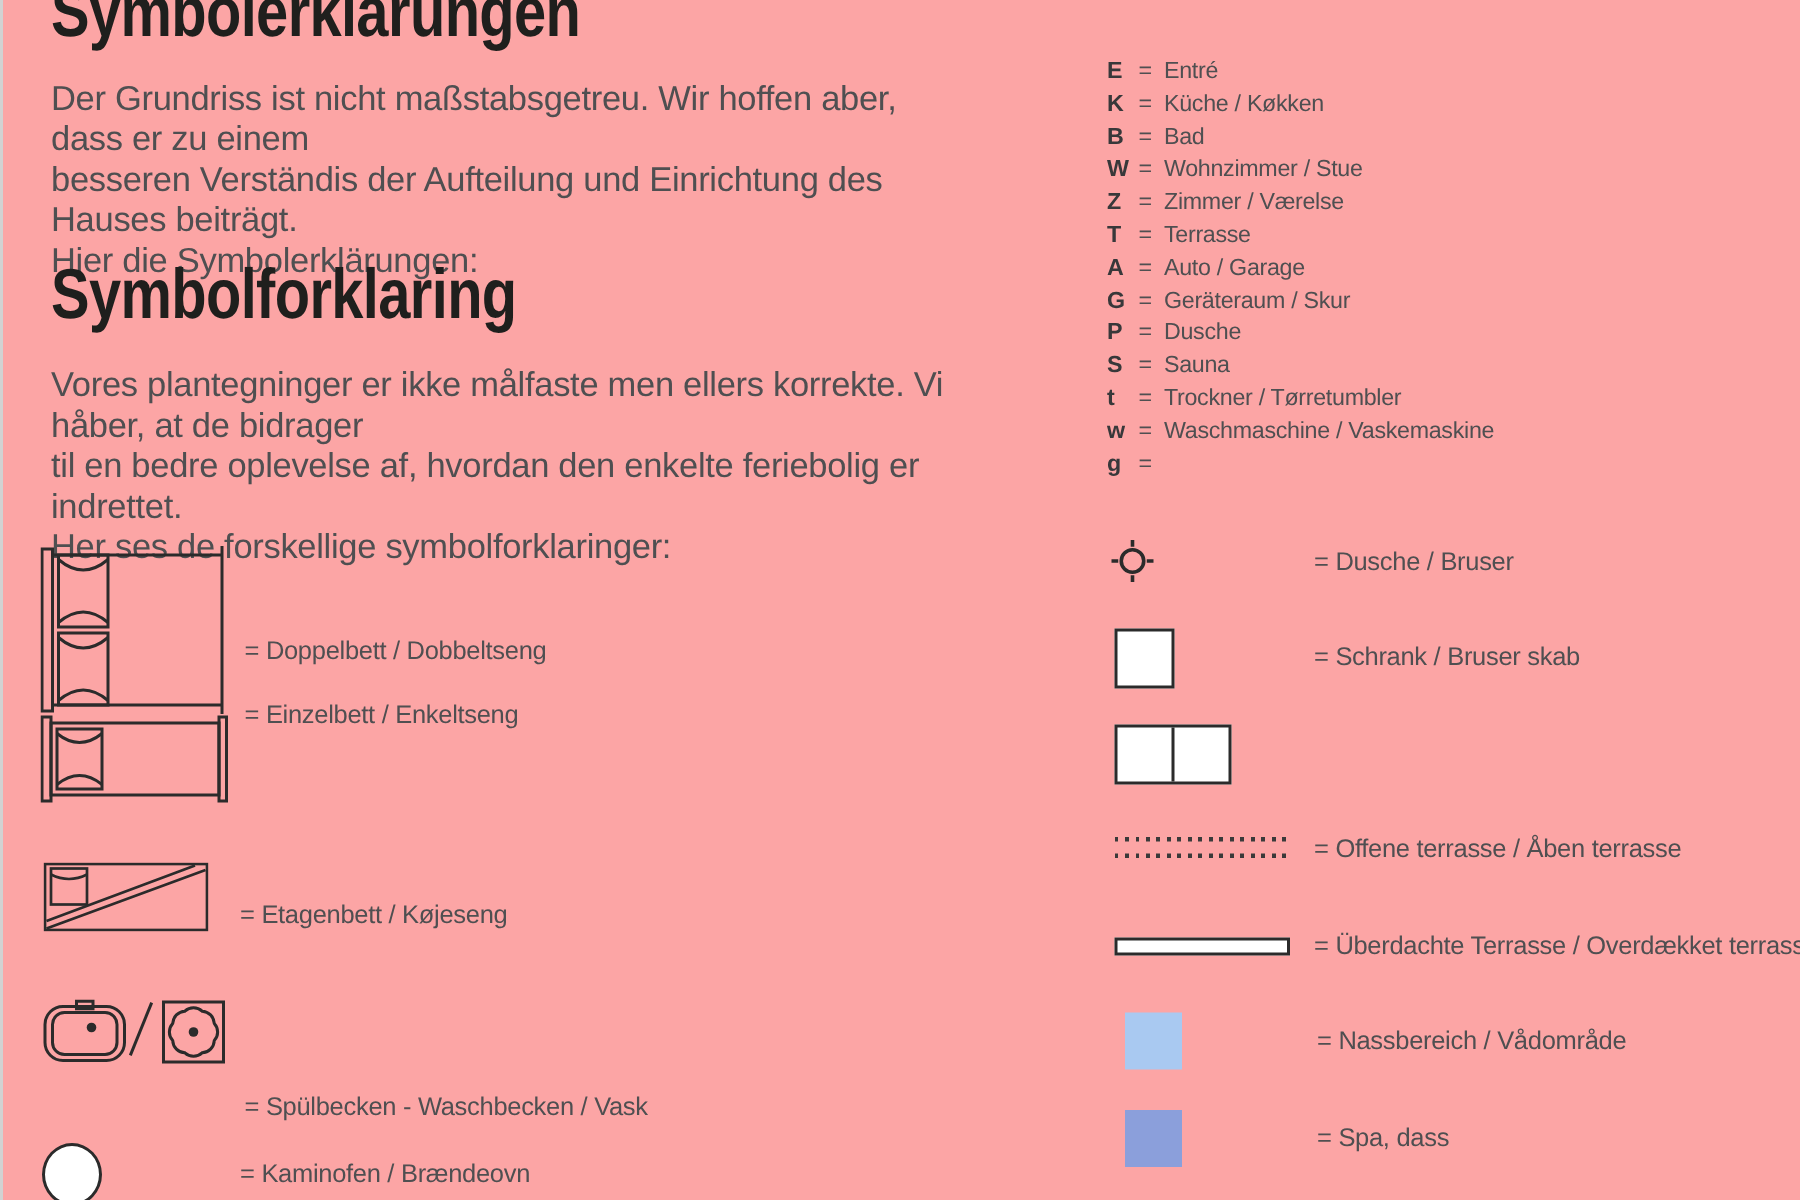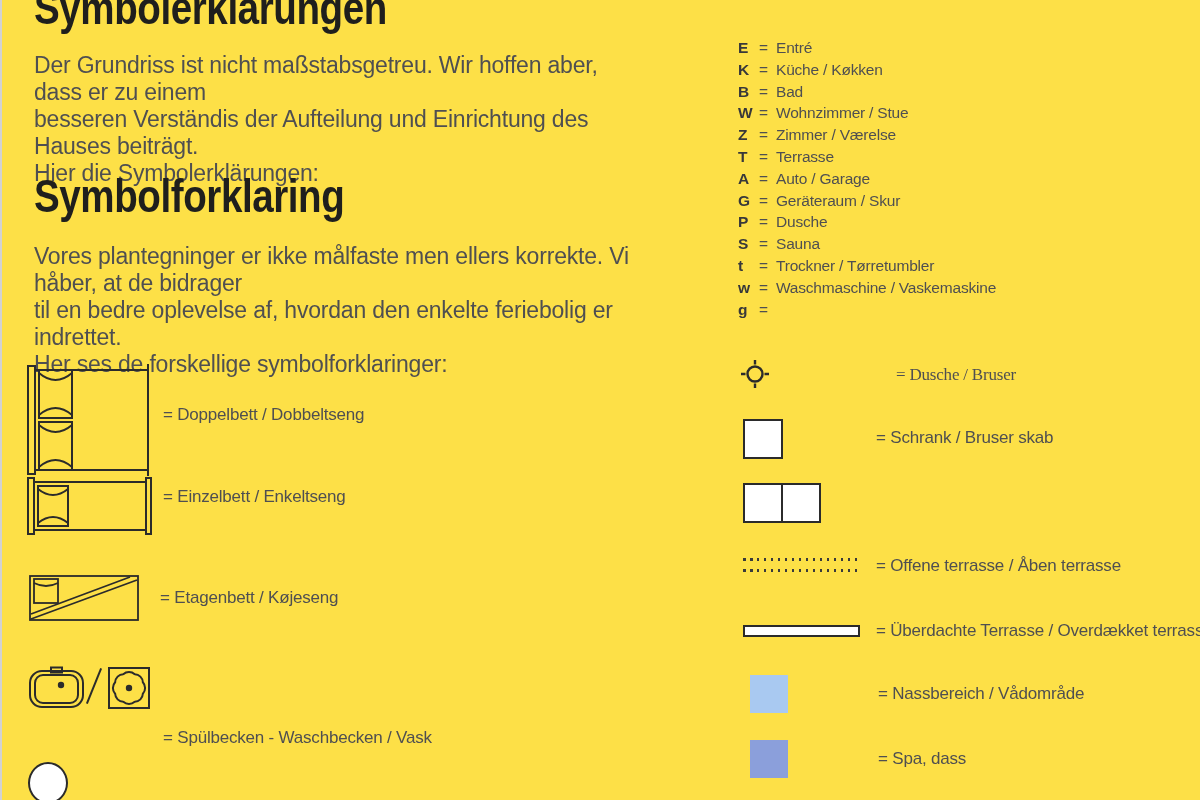--- a/index.html
+++ b/index.html
@@ -1,17 +1,17 @@
 <!DOCTYPE html>
 <html><head>
 <meta charset="utf-8">
 <style>
   html,body{margin:0;padding:0;background:#ffffff;}
   .page{
-    position:relative;width:1200px;height:800px;background:#fde047;
+    position:relative;width:1200px;height:800px;background:#fca5a5;
     overflow:hidden;font-family:"Liberation Sans",sans-serif;color:#4f4f51;
   }
   .page::before{ 
     content:"";position:absolute;left:0;top:0;width:2px;height:100%;
     background:#d2d2d2;
   }
   .abs{position:absolute;}
   h1.big,h2.big{
     margin:0;font-size:47px;line-height:1;font-weight:700;color:#1f1f1d;
     letter-spacing:-0.5px;transform:scaleX(0.82);transform-origin:left top;
@@ -59,42 +59,42 @@
   <svg class="abs" style="left:27px;top:362px;" width="128" height="116" viewBox="0 0 128 116">
     <g class="stroke" stroke-width="2">
       <rect x="1" y="4" width="7" height="108"></rect>
       <path d="M8,8 H121 M8,108 H121 M121,2 V114"></path>
       <rect x="12" y="8" width="33" height="48"></rect>
       <path d="M12,11 Q28.5,25 45,11 M12,53 Q28.5,39 45,53"></path>
       <rect x="12" y="60" width="33" height="48"></rect>
       <path d="M12,63 Q28.5,77 45,63 M12,105 Q28.5,91 45,105"></path>
     </g>
   </svg>
-  <div class="sym-label abs" style="left:163px;top:405px;">= Doppelbett / Dobbeltseng</div>
+  <div class="sym-label abs" style="left:163px;top:424px;">= Doppelbett / Dobbeltseng</div>
 
   <svg class="abs" style="left:27px;top:476px;" width="126" height="60" viewBox="0 0 126 60">
     <g class="stroke" stroke-width="2">
       <rect x="1" y="2" width="6" height="56"></rect>
       <rect x="7" y="6" width="112" height="48"></rect>
       <rect x="119" y="2" width="5" height="56"></rect>
       <rect x="11" y="10" width="30" height="40"></rect>
       <path d="M11,13 Q26,25 41,13 M11,47 Q26,35 41,47"></path>
     </g>
   </svg>
-  <div class="sym-label abs" style="left:163px;top:487px;">= Einzelbett / Enkeltseng</div>
+  <div class="sym-label abs" style="left:163px;top:467px;">= Einzelbett / Enkeltseng</div>
 
   <svg class="abs" style="left:29px;top:575px;" width="110" height="46" viewBox="0 0 110 46">
     <g class="stroke" stroke-width="1.8">
       <rect x="1" y="1" width="108" height="44"></rect>
       <rect x="5" y="4" width="24" height="24"></rect>
       <path d="M5,8 Q17,14 29,8"></path>
       <path d="M2,44 L108,5 M2,39 L101,2"></path>
     </g>
   </svg>
-  <div class="sym-label abs" style="left:160px;top:588px;text-align:right;">= Etagenbett / Køjeseng</div>
+  <div class="sym-label abs" style="left:160px;top:600px;text-align:right;">= Etagenbett / Køjeseng</div>
 
   <svg class="abs" style="left:28px;top:666px;" width="58" height="44" viewBox="0 0 58 44">
     <g class="stroke" stroke-width="2">
       <rect x="2" y="5" width="53" height="36" rx="12"></rect>
       <rect x="7" y="9" width="43" height="28" rx="8"></rect>
       <rect x="23" y="1.5" width="11" height="5"></rect>
     </g>
     <circle cx="33" cy="19" r="3.2" fill="#2b2b2b"></circle>
   </svg>
   <div class="slash abs" style="left:93px;top:667px;"></div>
@@ -104,20 +104,21 @@
       <path d="M27.74,8.14 A8.5,8.5 0 0 1 35.86,16.26 A8.5,8.5 0 0 1 35.86,27.74
                A8.5,8.5 0 0 1 27.74,35.86 A8.5,8.5 0 0 1 16.26,35.86
                A8.5,8.5 0 0 1 8.14,27.74 A8.5,8.5 0 0 1 8.14,16.26
                A8.5,8.5 0 0 1 16.26,8.14 A8.5,8.5 0 0 1 27.74,8.14 Z"></path>
     </g>
     <circle cx="22" cy="22" r="3.2" fill="#2b2b2b"></circle>
   </svg>
   <div class="sym-label abs" style="left:163px;top:680px;margin-top:48px;">= Spülbecken - Waschbecken / Vask</div>
 
   <div class="circle abs" style="left:28px;top:762px;width:40px;height:42px;"></div>
+  <div class="sym-label abs" style="left:160px;top:773px;">= Kaminofen / Brændeovn</div>
 
   <div class="codes abs" style="left:738px;top:39px;">
     <div class="code-row">
       <span class="code-key">E</span>
       <span class="code-eq">=</span>
       <span class="code-label">Entré</span>
     </div>
     <div class="code-row">
       <span class="code-key">K</span>
       <span class="code-eq">=</span>
@@ -178,21 +179,21 @@
       <span class="code-eq">=</span>
     </div>
   </div>
 
   <svg class="abs" style="left:740px;top:359px;" width="30" height="30" viewBox="0 0 30 30">
     <g class="stroke" stroke-width="2.4">
       <circle cx="15" cy="15" r="7.5"></circle>
       <path d="M15,1 V5.5 M15,24.5 V29 M1,15 H5.5 M24.5,15 H29"></path>
     </g>
   </svg>
-  <div class="sym-label abs" style="left:896px;top:365px;font-family:Liberation Serif, serif;">= Dusche / Bruser</div>
+  <div class="sym-label abs" style="left:876px;top:365px;">= Dusche / Bruser</div>
 
   <div class="cab abs" style="left:743px;top:419px;width:40px;height:40px;"></div>
   <div class="sym-label abs" style="left:876px;top:428px;">= Schrank / Bruser skab</div>
 
   <div class="cab abs" style="left:743px;top:483px;width:78px;height:40px;">
     <div class="cab-div"></div>
   </div>
 
   <div class="abs" style="left:743px;top:558px;width:117px;">
     <div class="dotrow"></div>

